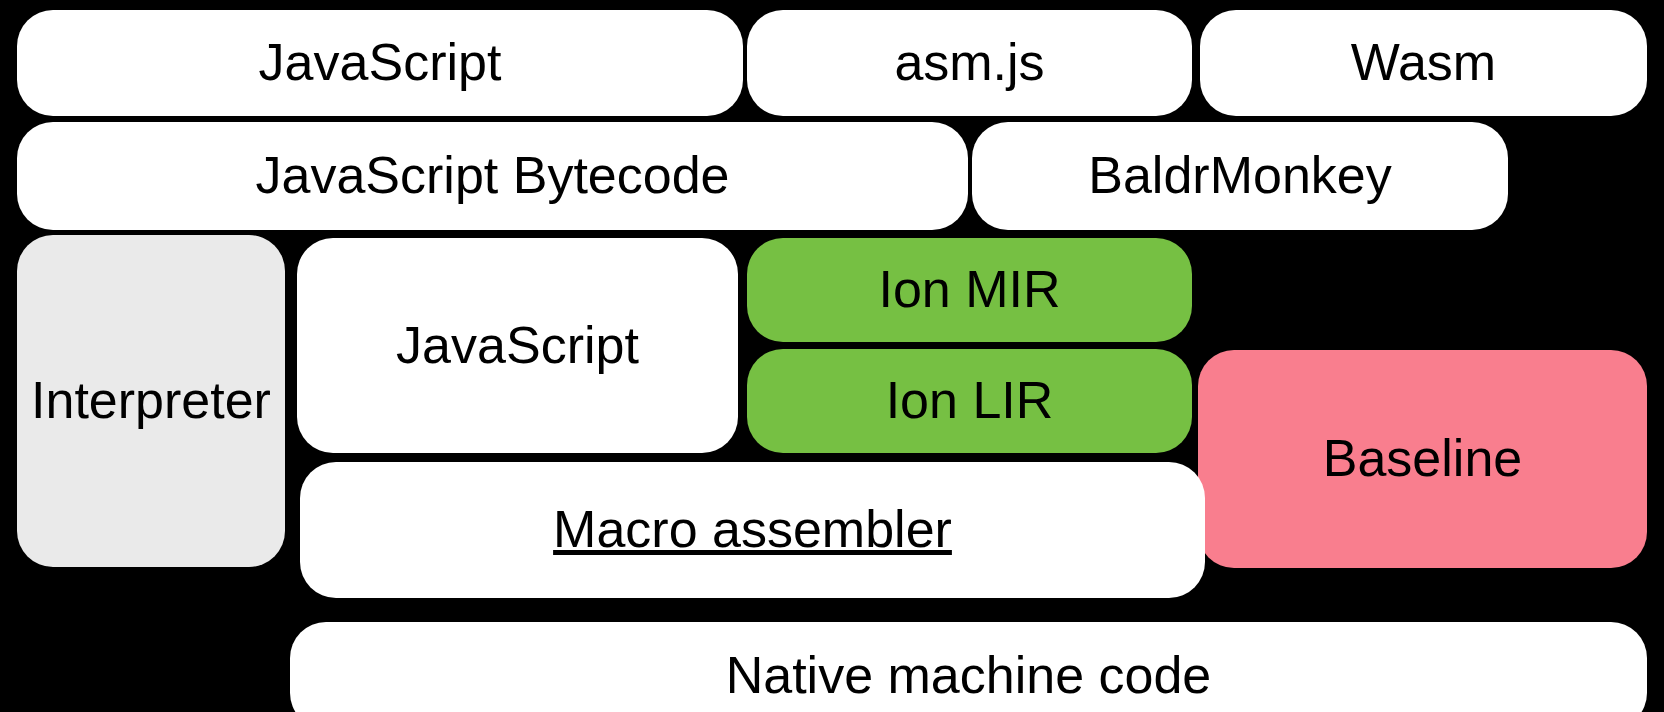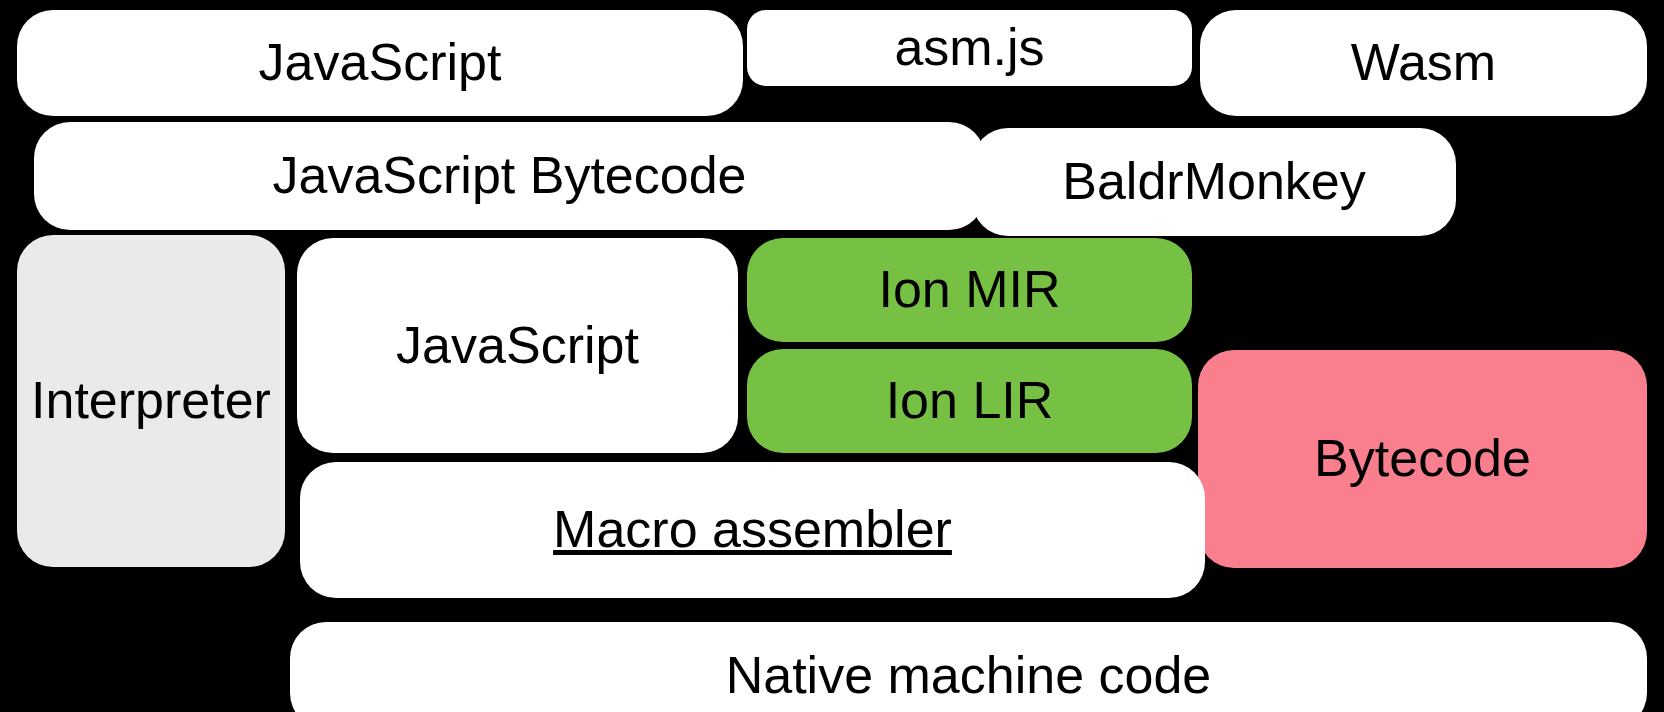--- a/index.html
+++ b/index.html
@@ -21,24 +21,24 @@
     display: flex;
     align-items: center;
     justify-content: center;
     text-align: right;
     font-size: 52px;
     line-height: 1.1;
     color: #000000;
     background: #ffffff;
   }
   .node-javascript          { left: 17px;   top: 10px;  width: 726px;  height: 106px; }
-  .node-asmjs               { left: 747px;  top: 10px;  width: 445px;  height: 76px; border-radius: 19px; }
+  .node-asmjs               { left: 747px;  top: 10px;  width: 445px;  height: 106px; }
   .node-wasm                { left: 1200px; top: 10px;  width: 447px;  height: 106px; }
-  .node-js-bytecode         { left: 34px;   top: 122px; width: 951px;  height: 108px; }
-  .node-baldrmonkey         { left: 972px;  top: 128px; width: 484px;  height: 108px; }
+  .node-js-bytecode         { left: 17px;   top: 122px; width: 951px;  height: 108px; }
+  .node-baldrmonkey         { left: 972px;  top: 122px; width: 536px;  height: 108px; }
   .node-interpreter         { left: 17px;   top: 235px; width: 268px;  height: 332px; background: #eaeaea; }
   .node-js-baseline         { left: 297px;  top: 238px; width: 441px;  height: 215px; }
   .node-ion-mir             { left: 747px;  top: 238px; width: 445px;  height: 104px; background: #76c043; }
   .node-ion-lir             { left: 747px;  top: 349px; width: 445px;  height: 104px; background: #76c043; }
   .node-cranelift           { left: 1198px; top: 350px; width: 449px;  height: 218px; background: #f97e8e; }
   .node-macro-assembler     { left: 300px;  top: 462px; width: 905px;  height: 136px; text-decoration: underline; }
   .node-native-machine-code { left: 290px;  top: 578px; width: 1357px; height: 107px; margin-top: 44px; }
 </style>
 </head>
 <body>
@@ -77,21 +77,21 @@
 
   <div class="node node-ion-lir">
     <span>Ion LIR</span>
   </div>
 
   <div class="node node-ion-mir">
     <span>Ion MIR</span>
   </div>
 
   <div class="node node-cranelift">
-    <span>Bytecode</span>
+    <span>Baseline</span>
   </div>
 
   <div class="node node-macro-assembler">
     <span>Macro assembler</span>
   </div>
 
   <div class="node node-native-machine-code">
     <span>Native machine code</span>
   </div>
 

